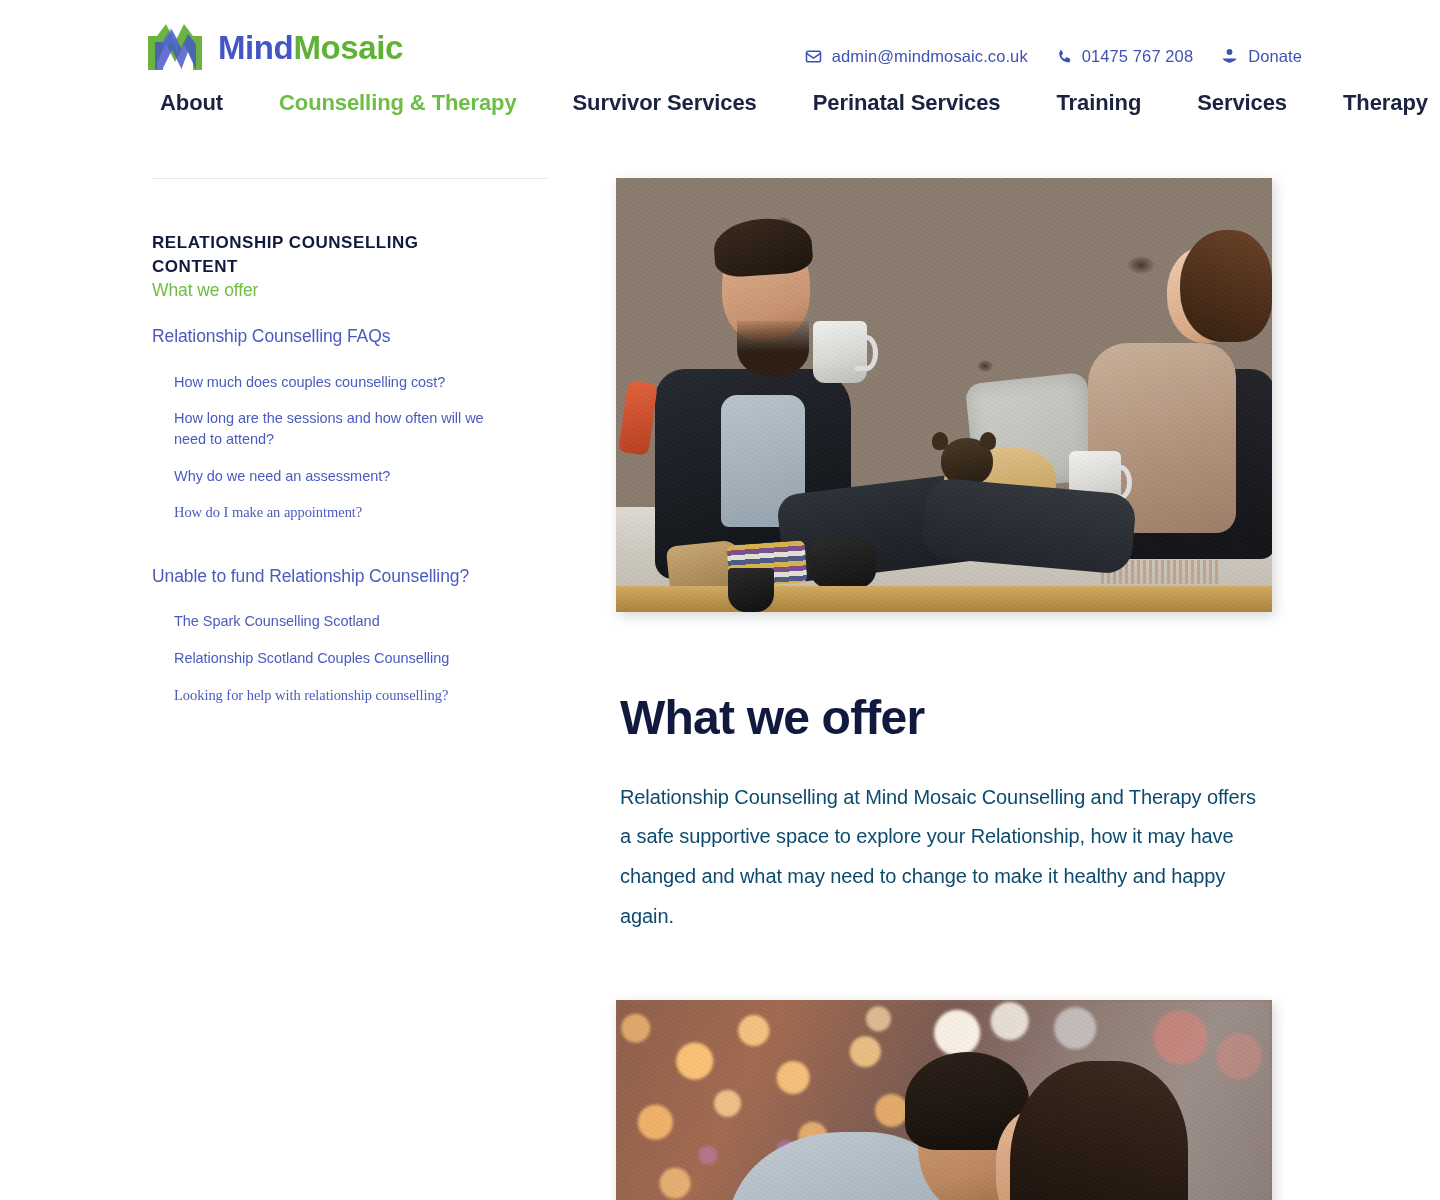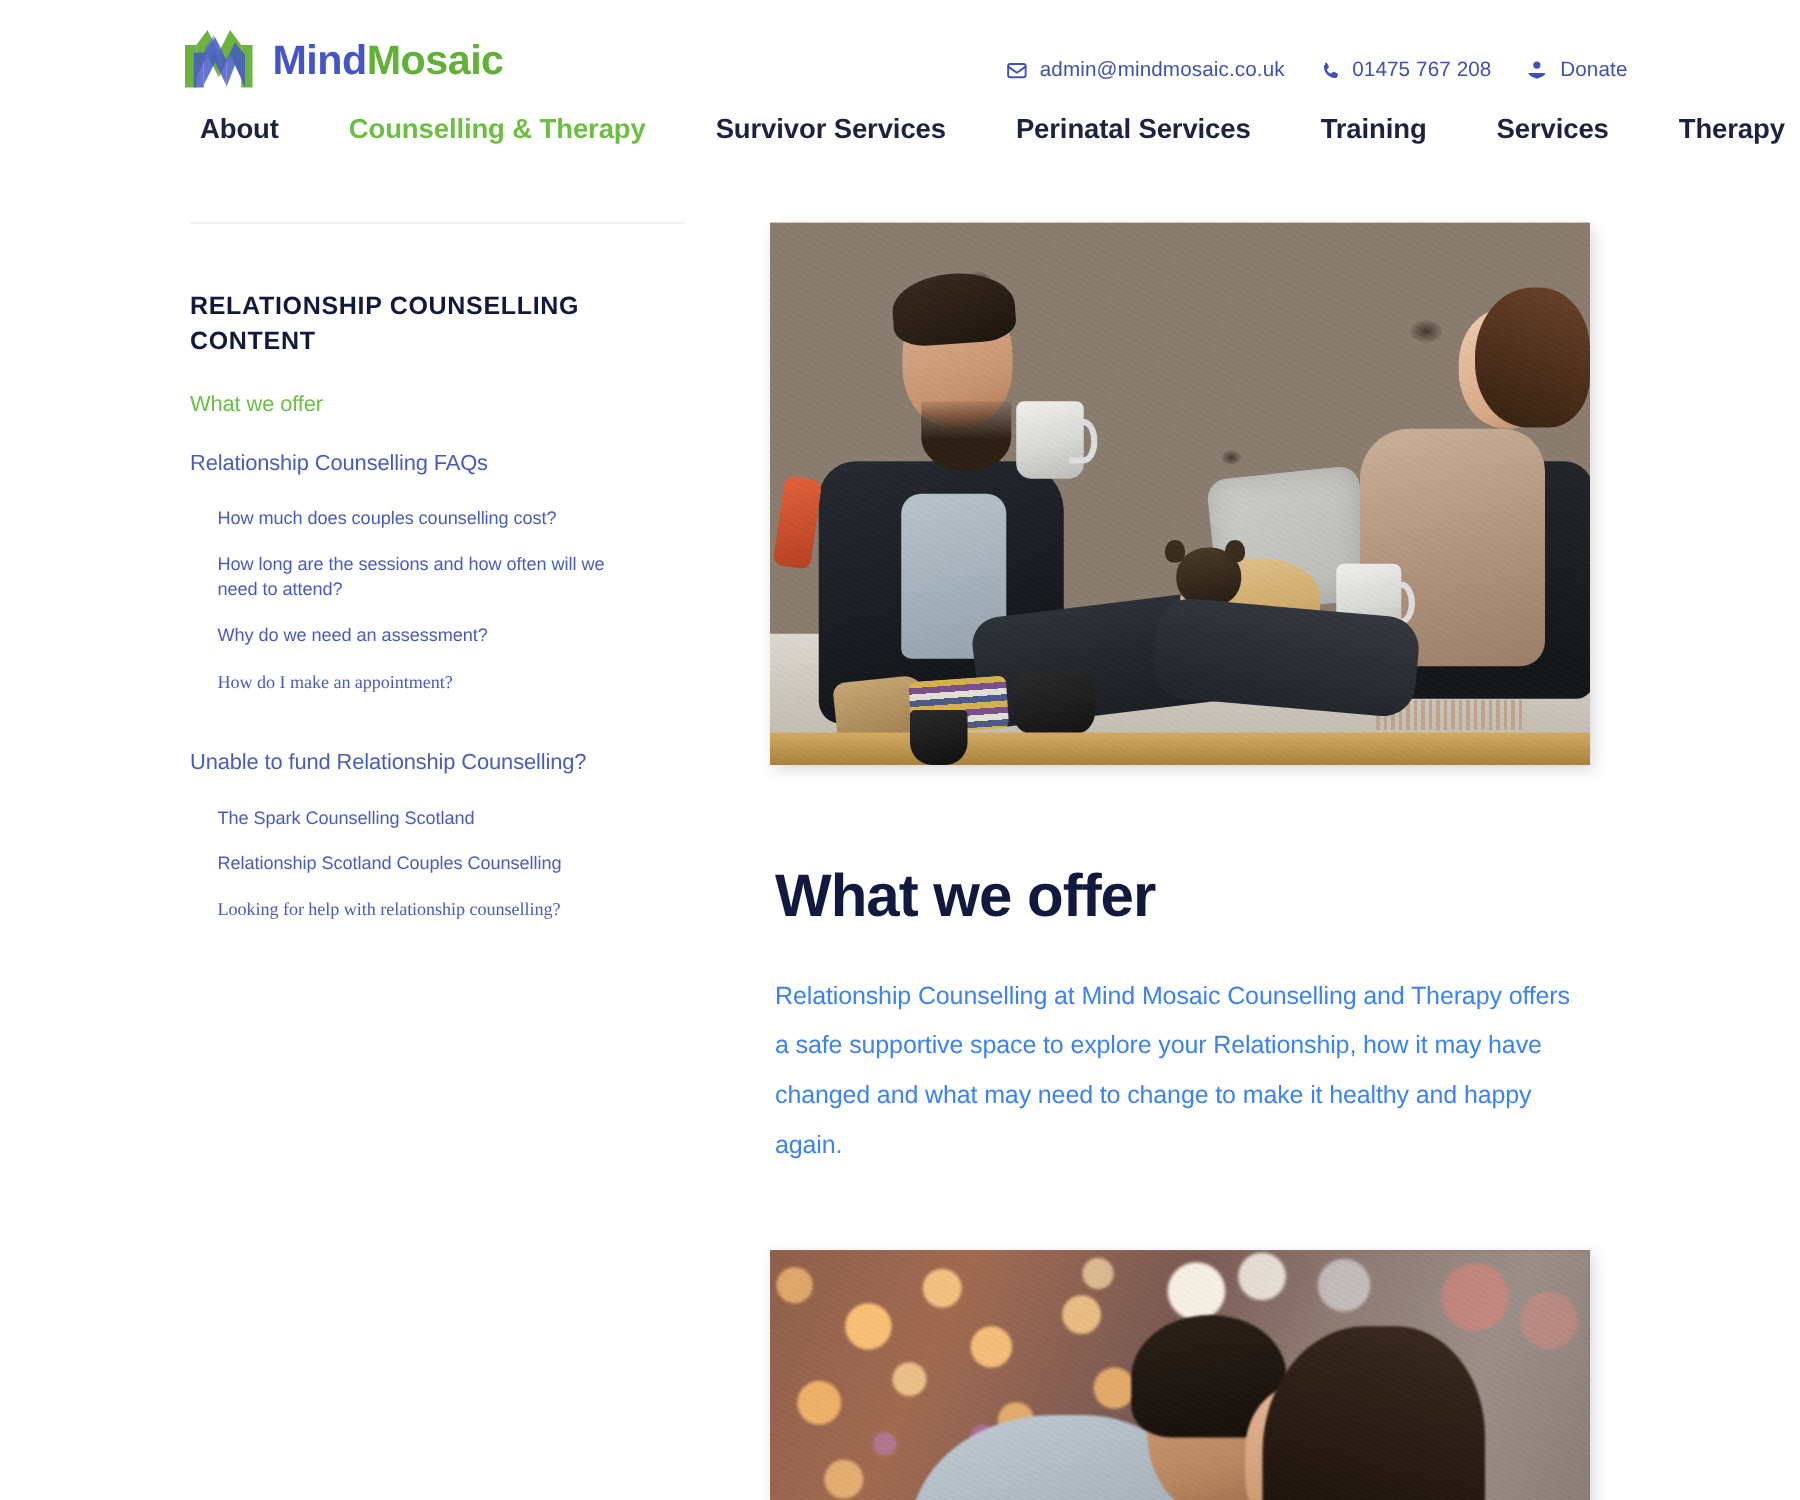--- a/index.html
+++ b/index.html
@@ -110,26 +110,25 @@
   
   .sidebar { width: 398px; flex: 0 0 398px; padding-right: 50px; }
   .sidebar-rule {
     width: 396px;
     height: 1px;
     background: #e7e8ea;
     margin-bottom: 52px;
   }
   .sidebar-title {
     color: #111a3e;
-    font-size: 20px;
+    font-size: 17px;
     font-weight: 700;
     letter-spacing: 0.55px;
     line-height: 1.4;
     text-transform: uppercase;
-    margin-bottom: 25px;
     max-width: 340px;
   }
   .toc { list-style: none; }
   .toc-top {
     display: block;
     color: #4a5bbf;
     font-size: 17.5px;
     font-weight: 500;
     text-decoration: none;
     line-height: 1.35;
@@ -393,21 +392,21 @@
   
   .section-heading {
     color: #111a3e;
     font-size: 48px;
     font-weight: 700;
     letter-spacing: -0.8px;
     line-height: 1.06;
     margin: 81px 0 0 4px;
   }
   .body-copy {
-    color: #3b82f6;
+    color: #0c4a6e;
     font-size: 20px;
     font-weight: 400;
     line-height: 1.98;
     margin: 34px 0 0 4px;
     max-width: 640px;
     letter-spacing: -0.1px;
   }
 </style>
 </head>
 <body>

